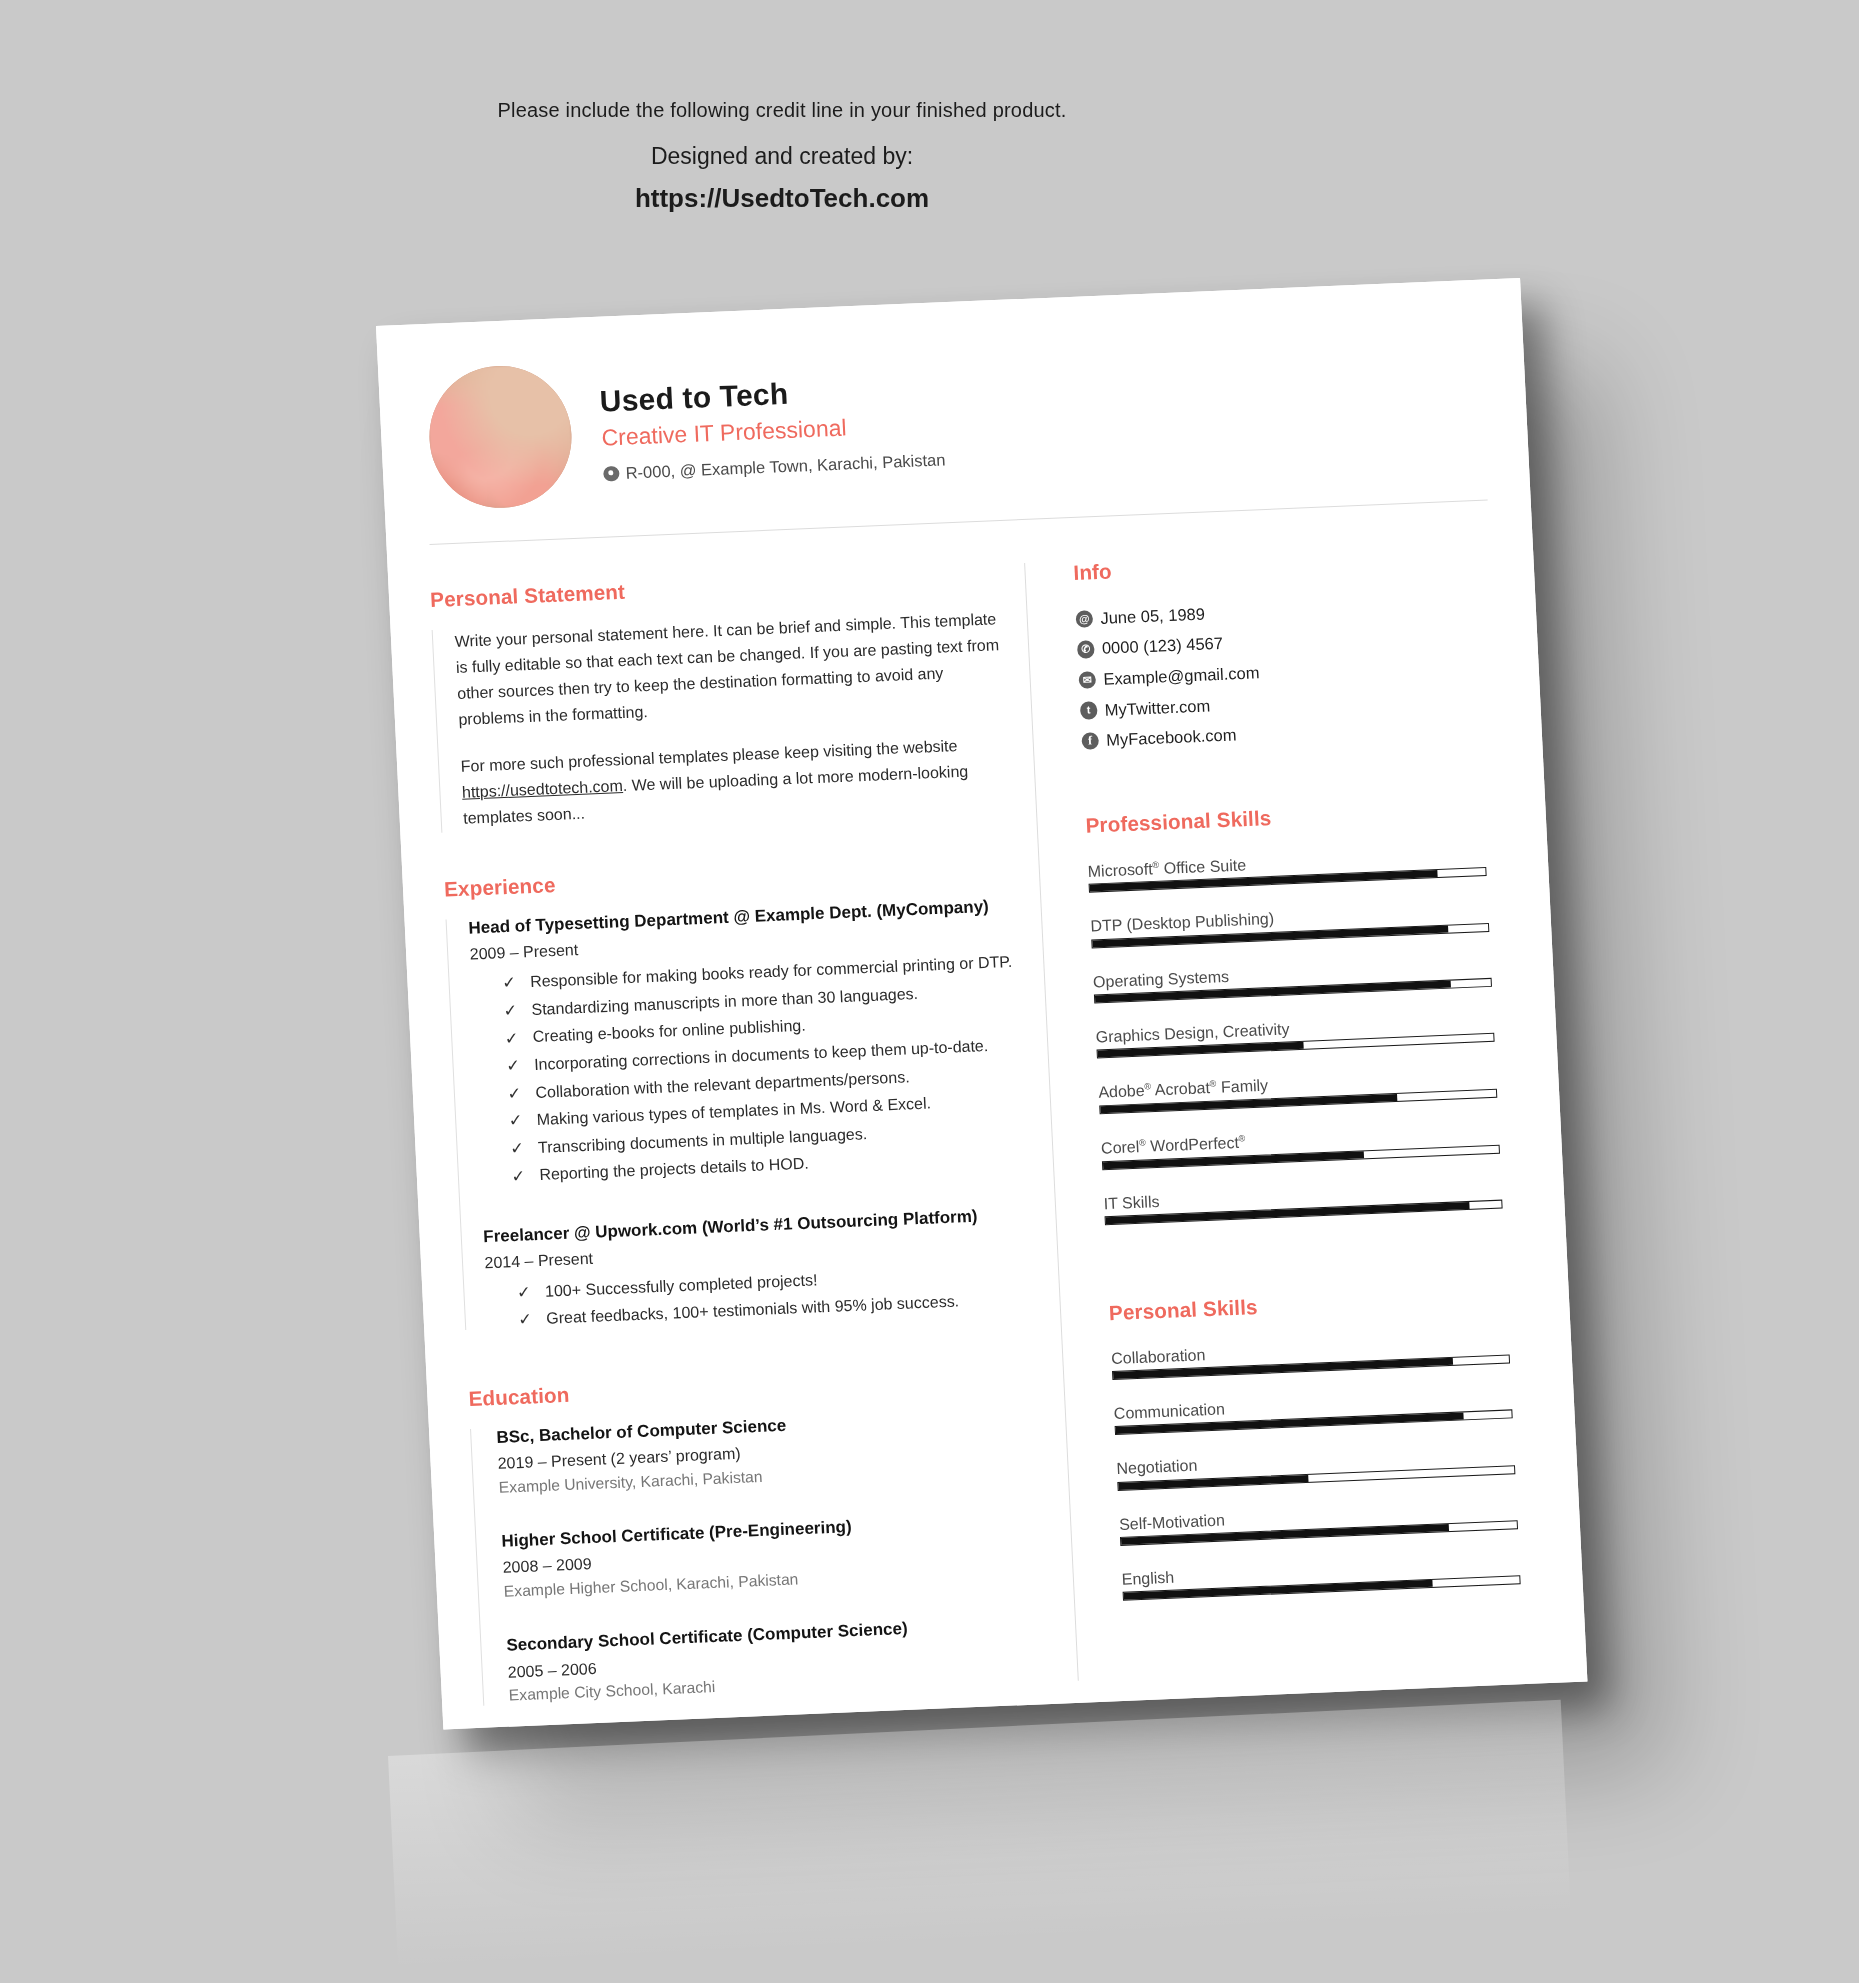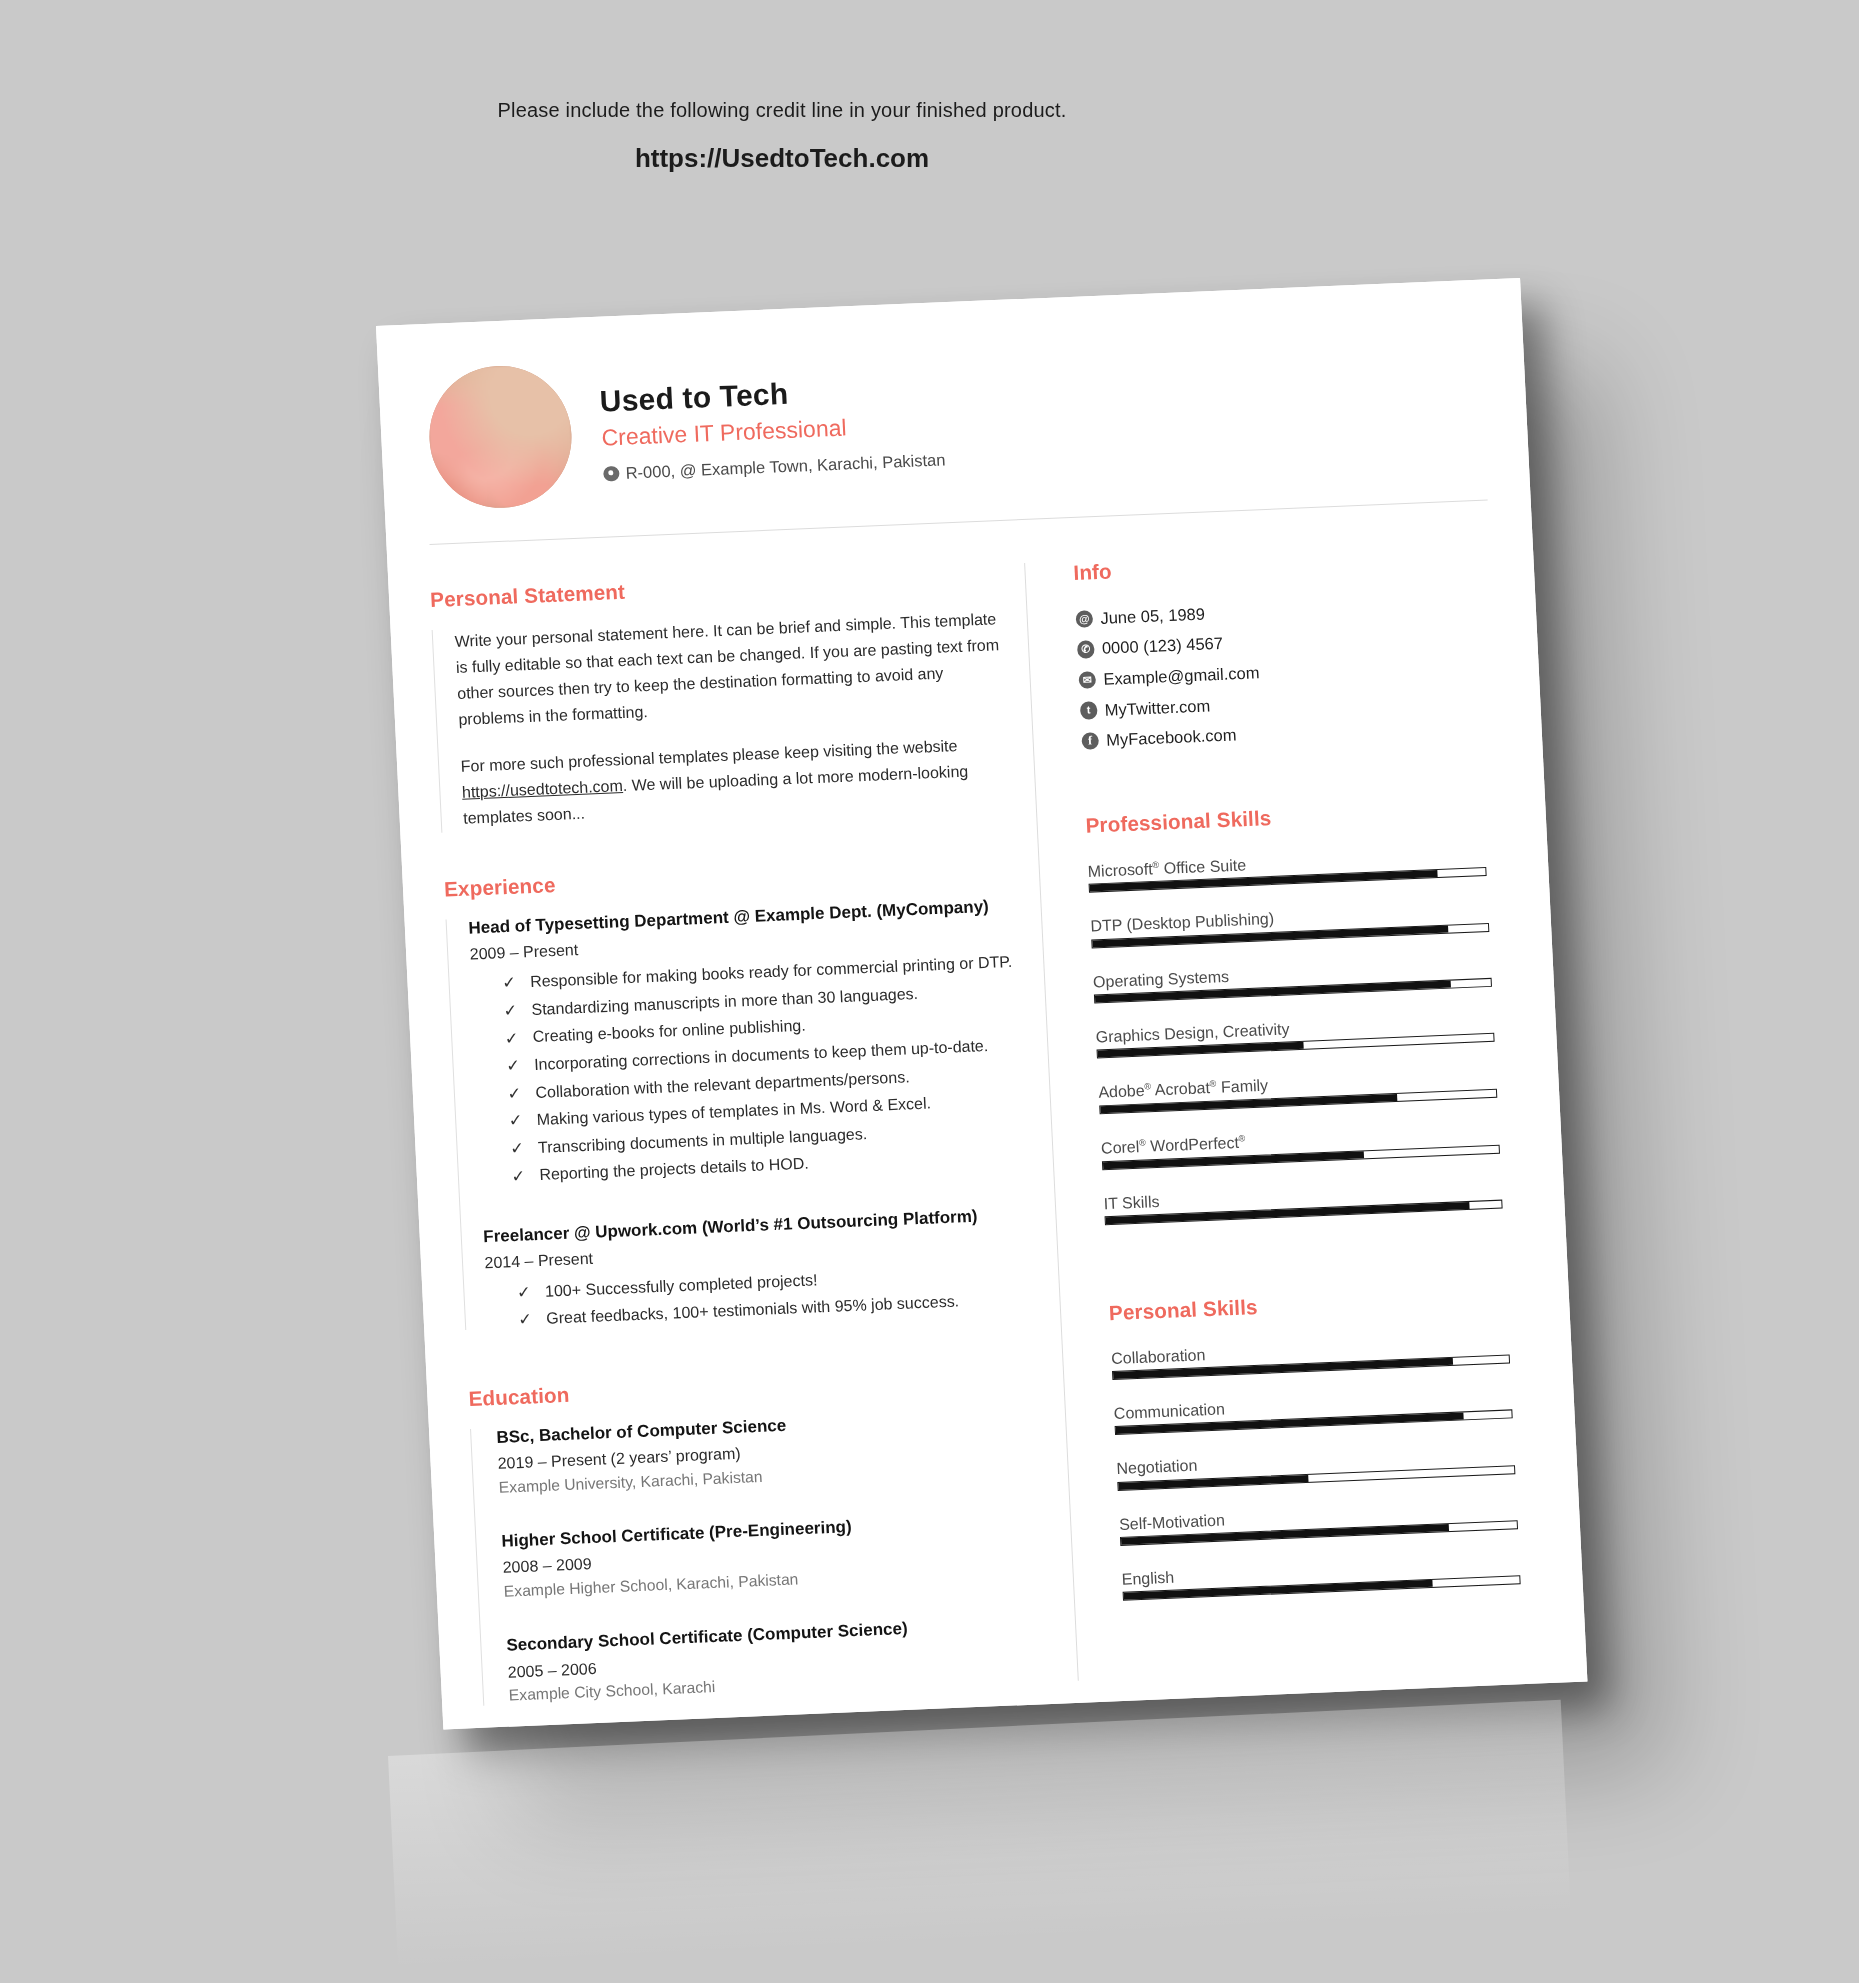--- a/index.html
+++ b/index.html
@@ -140,20 +140,21 @@
 
   
   .foot-rule{height:0.8px;background:#dddddd;margin:38px 43px 0 43px;}
   .foot{font-size:14px;color:#5d5d5d;padding:21.5px 0 0 48px;}
 </style>
 </head>
 <body>
 
 <div class="credit">
   <div class="l1">Please include the following credit line in your finished product.</div>
+  <div class="l2">Designed and created by:</div>
   <div class="l3">https://UsedtoTech.com</div>
 </div>
 
 <div class="paper-wrap">
   <div class="paper-shadow"></div>
   <div class="paper">
 
     <div class="head">
       <div class="avatar">
           <div class="bg"></div>

